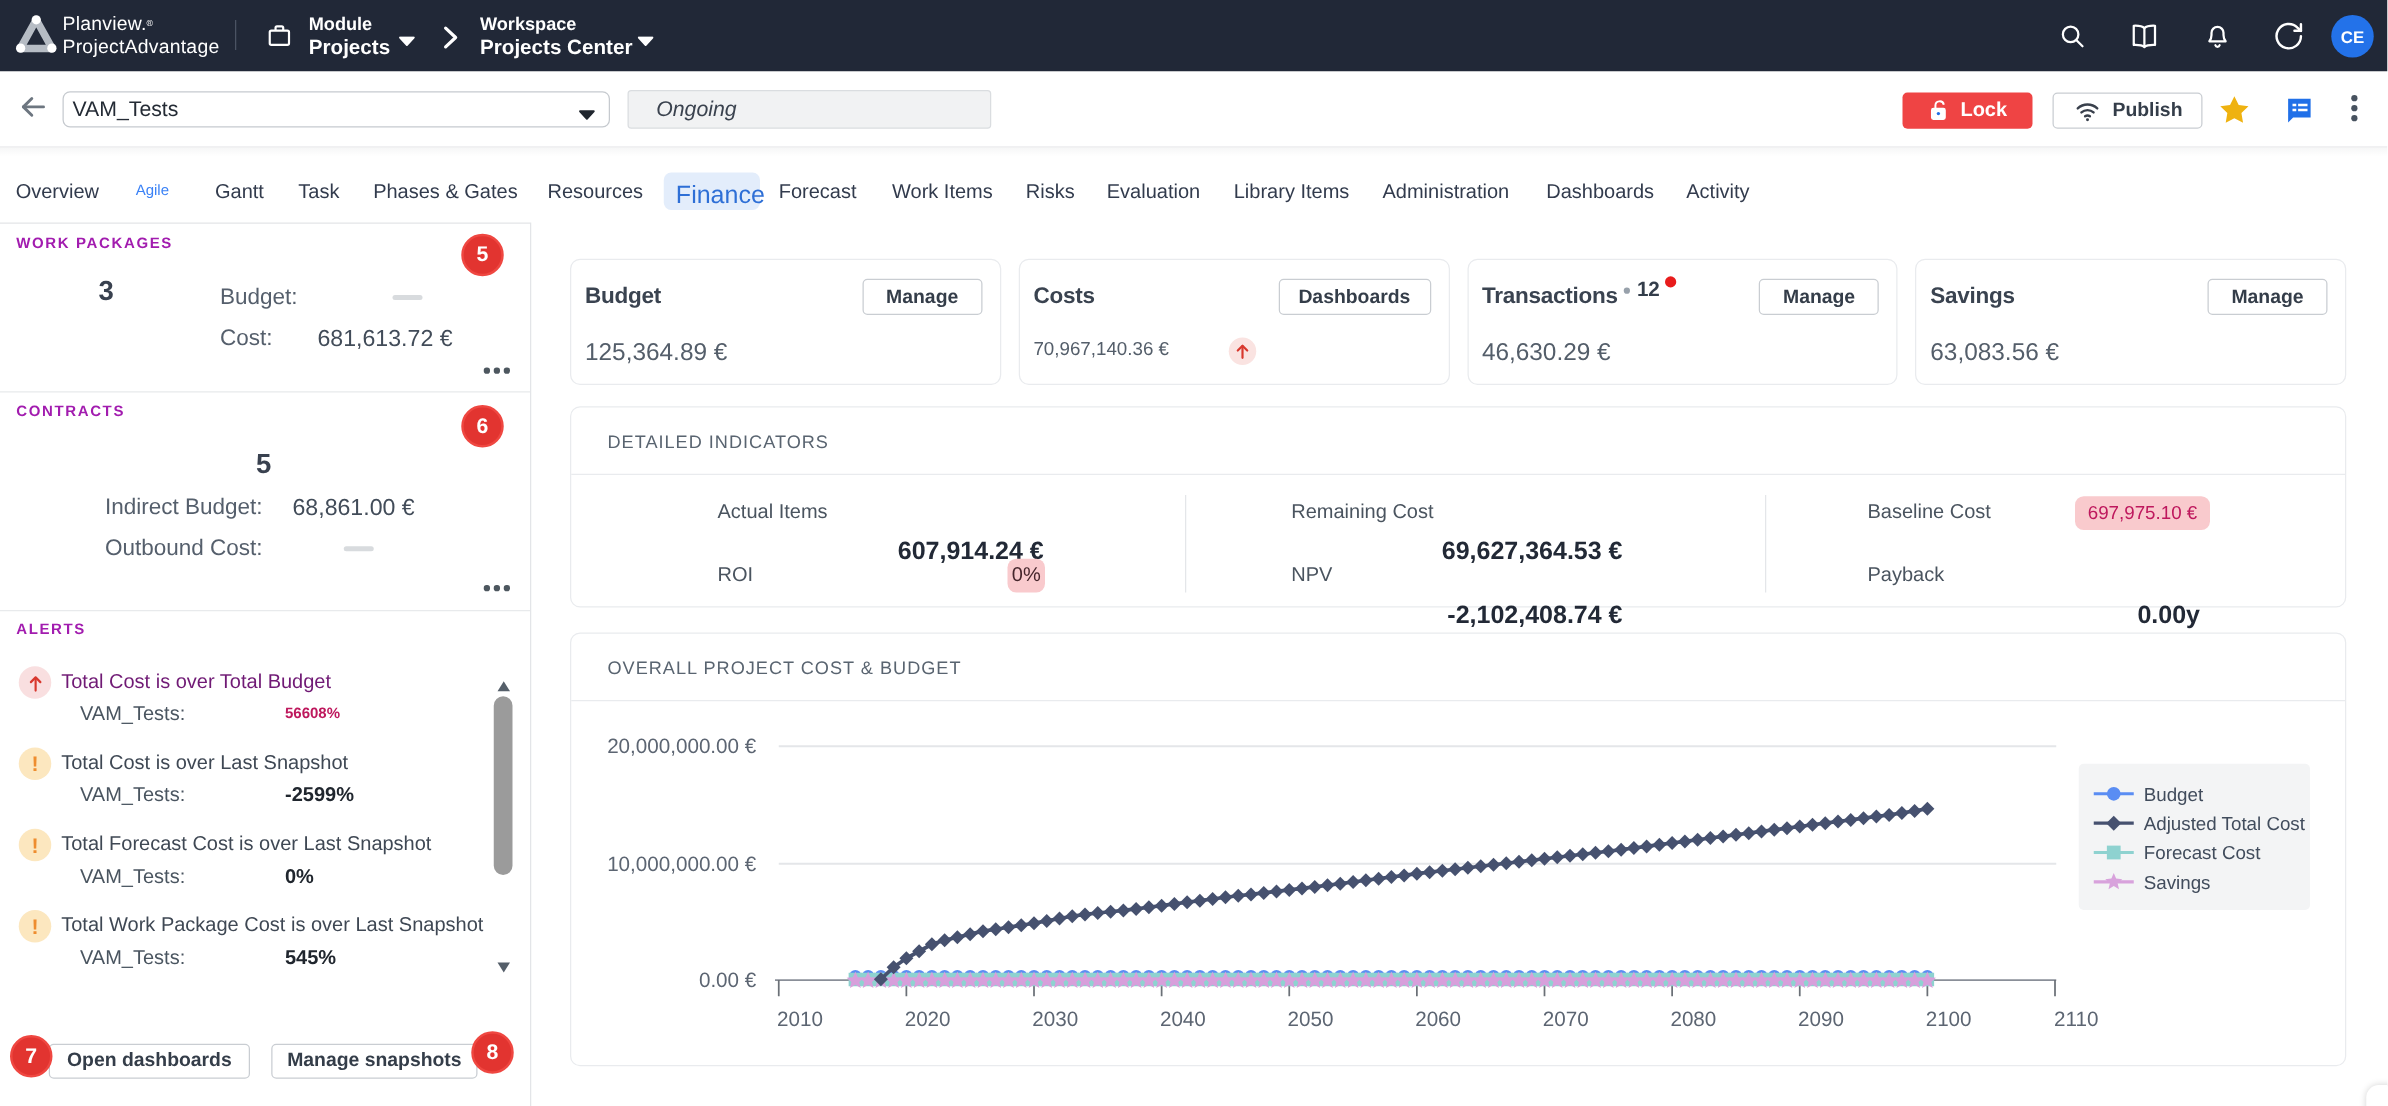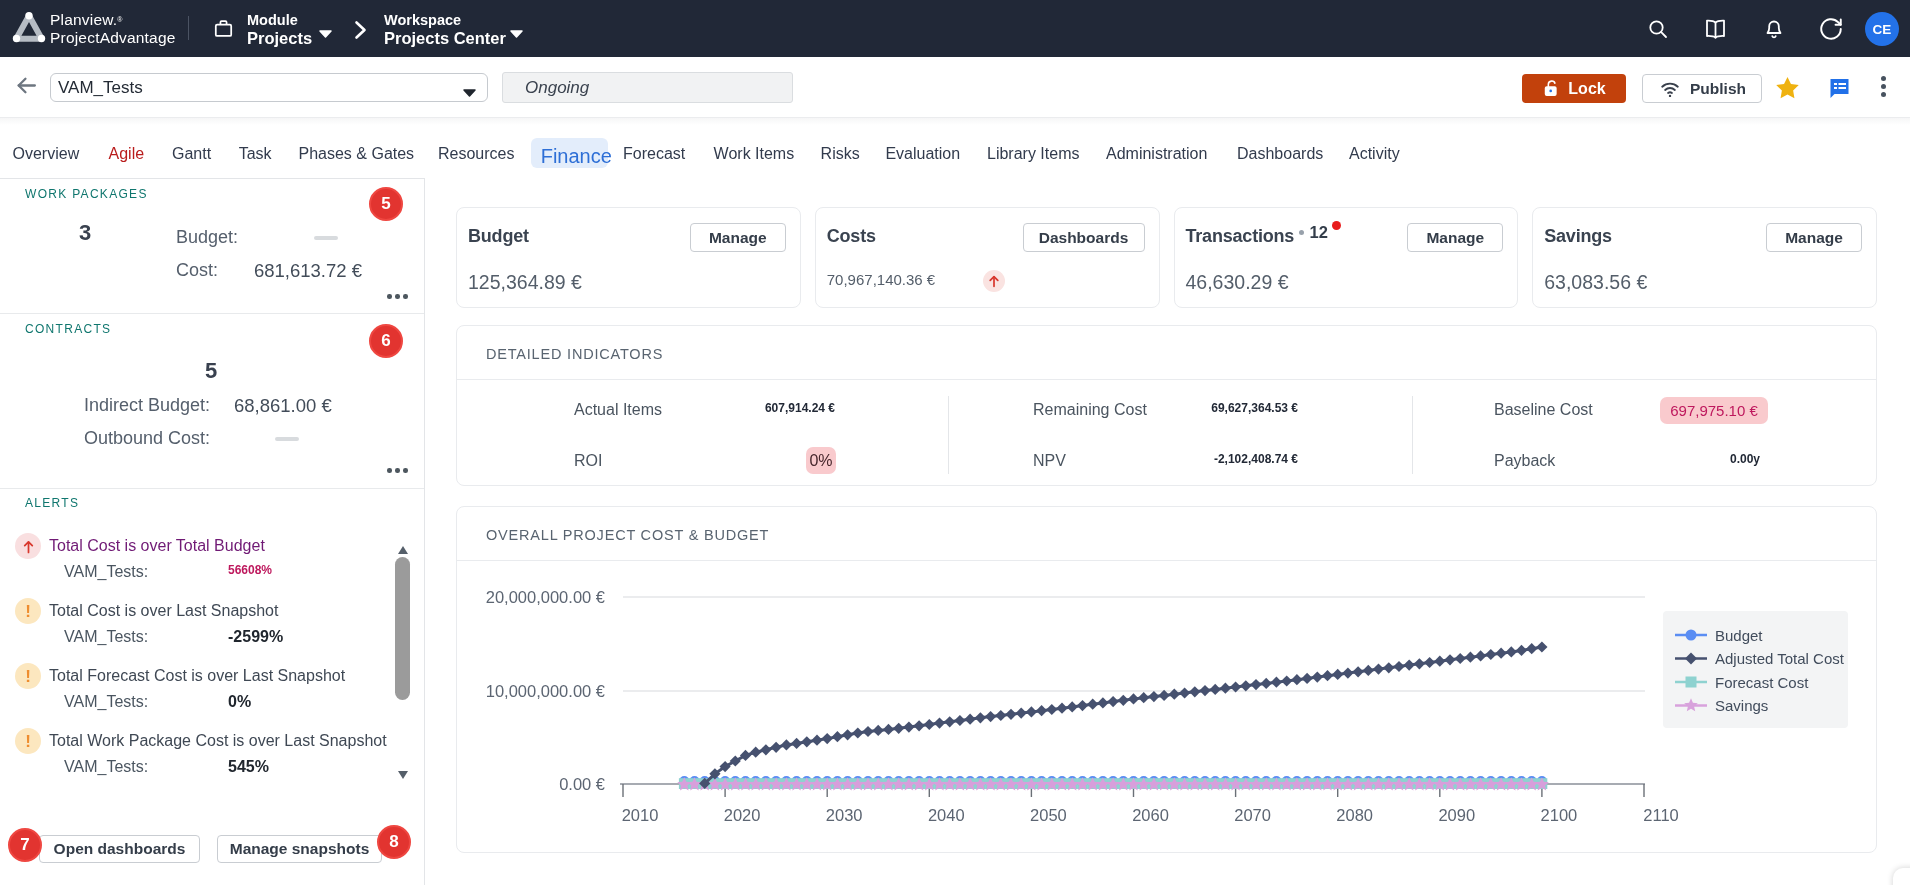--- a/index.html
+++ b/index.html
@@ -1,31 +1,31 @@
 <!DOCTYPE html>
 <html><head><meta charset="utf-8">
 <style>
 * { margin:0; padding:0; box-sizing:border-box; }
 html,body { width:1910px; height:885px; overflow:hidden; background:#fff;
   font-family:"Liberation Sans", sans-serif; -webkit-font-smoothing:antialiased; }
 .abs { position:absolute; }
 .nav { left:0; top:0; width:1910px; height:57px; background:#212837; }
-.sec-h { font-size:12px; font-weight:400; letter-spacing:1.3px; color:#0f766e;margin-left:12px; }
+.sec-h { font-size:12px; font-weight:700; letter-spacing:1.3px; color:#a21caf; }
 .badge { position:absolute; width:34px; height:34px; border-radius:50%; background:#e23430;
   border:2.5px solid #ef4741; color:#fff; font-size:17px; font-weight:700;
   display:flex; align-items:center; justify-content:center; z-index:5; }
 .btn { position:absolute; border:1px solid #c9cdd2; border-radius:4px; background:#fff;
   color:#343d49; font-size:15.5px; font-weight:700; display:flex; align-items:center; justify-content:center; }
 .card { position:absolute; background:#fff; border:1px solid #e9ebee; border-radius:8px; }
 .dots3 { position:absolute; display:flex; gap:3.5px; }
 .dots3 i { width:4.5px; height:4.5px; border-radius:50%; background:#4d575f; }
 .lbl { color:#555f6c; font-size:18px; }
 .dash { position:absolute; width:24px; height:4px; border-radius:2px; background:#d8dbde; }
 .ind-lbl { position:absolute; font-size:16px; color:#4a545f; }
-.ind-val { position:absolute; font-size:12px; font-weight:700; color:#222936; text-align:right; }
+.ind-val { position:absolute; font-size:20px; font-weight:700; color:#222936; text-align:right;margin-top:29px; }
 </style></head>
 <body style="position:relative">
 
 <div class="abs nav"></div>
 <div class="abs" style="left:12px;top:11px"><svg width="34" height="32" viewBox="0 0 34 32">
 <path d="M17 4.8 L29.7 27.7 L4.3 27.7 Z" fill="none" stroke="#b6bcc4" stroke-width="6" stroke-linejoin="round"></path>
 <circle cx="17" cy="4.8" r="3.7" fill="#fff"></circle>
       <circle cx="4.5" cy="27.5" r="3.7" fill="#fff"></circle>
       <circle cx="29.5" cy="27.5" r="3.7" fill="#fff"></circle>
 </svg></div>
@@ -68,21 +68,21 @@
 <path d="M20 12 H4.5"></path>
       <path d="M11 5.5 L4.5 12 L11 18.5"></path>
 </svg></div>
 <div class="abs" style="left:50px;top:73px;width:438px;height:29px;border:1px solid #c6cacf;border-radius:6px;background:#fff"></div>
 <div class="abs" style="left:58px;top:78px;font-size:17px;color:#242b35">VAM_Tests</div>
 <div class="abs" style="left:462px;top:83px"><svg width="15" height="8" viewBox="0 0 13 8">
       <path d="M1 1 L6.5 7 L12 1 Z" fill="#20262e" stroke="#20262e" stroke-width="1.5" stroke-linejoin="round"></path>
     </svg></div>
 <div class="abs" style="left:502px;top:72px;width:291px;height:31px;background:#f1f2f3;border:1px solid #dadde0;border-radius:3px"></div>
 <div class="abs" style="left:525px;top:78px;font-size:17px;font-style:italic;color:#3a424e">Ongoing</div>
-<div class="abs" style="left:1522px;top:74px;width:104px;height:29px;background:#c2410c;border-radius:4px;display:flex;align-items:center;justify-content:center;gap:7px">
+<div class="abs" style="left:1522px;top:74px;width:104px;height:29px;background:#ef4444;border-radius:4px;display:flex;align-items:center;justify-content:center;gap:7px">
   <svg width="19" height="19" viewBox="0 0 24 24" fill="none" stroke="#fff" stroke-width="2">
 <rect x="4.5" y="10" width="13" height="10.5" rx="1.5" fill="#fff"></rect>
 <path d="M8 10 V7 a4.3 4.3 0 0 1 8.5 -1" fill="none"></path>
 <circle cx="11" cy="15" r="1.7" fill="#2170e8" stroke="none"></circle>
 </svg>
     <span style="color:#fff;font-size:16px;font-weight:700">Lock</span>
   </div>
 <div class="btn" style="left:1642px;top:74px;width:120px;height:29px;gap:8px">
     <svg width="24" height="22" viewBox="0 0 24 24" fill="none" stroke="#39404c" stroke-width="2.1" stroke-linecap="round">
 <path d="M3.5 9.5 a12.5 12.5 0 0 1 17 0"></path>
@@ -106,21 +106,21 @@
   <i style="width:5px;height:5px;border-radius:50%;background:#47525f"></i>
     <i style="width:5px;height:5px;border-radius:50%;background:#47525f"></i>
     <i style="width:5px;height:5px;border-radius:50%;background:#47525f"></i>
   </div>
 
 <div class="abs" style="left:0;top:117px;width:1910px;height:1px;background:#ebecee"></div>
 <div class="abs" style="left:0;top:118px;width:1910px;height:7px;background:linear-gradient(to bottom, rgba(40,50,60,0.045), rgba(40,50,60,0))"></div>
 
 <div class="abs" style="left:531px;top:138px;width:77px;height:30px;background:#e3edfb;border-radius:6px"></div>
 <div class="abs tabspan" style="left:12.5px;top:145px;font-size:16px;color:#323b4d">Overview</div>
-<div class="abs tabspan" style="left:108.5px;top:145px;font-size:16px;color:#b91c1c">Agile</div>
+<div class="abs tabspan" style="left:108.5px;top:145px;font-size:12px;color:#3b82f6">Agile</div>
 <div class="abs tabspan" style="left:172px;top:145px;font-size:16px;color:#323b4d">Gantt</div>
 <div class="abs tabspan" style="left:238.7px;top:145px;font-size:16px;color:#323b4d">Task</div>
 <div class="abs tabspan" style="left:298.5px;top:145px;font-size:16px;color:#323b4d">Phases &amp; Gates</div>
 <div class="abs tabspan" style="left:438px;top:145px;font-size:16px;color:#323b4d">Resources</div>
 <div class="abs tabspan" style="left:540.7px;top:145px;font-size:20px;color:#2e6fd6">Finance</div>
 <div class="abs tabspan" style="left:623px;top:145px;font-size:16px;color:#323b4d">Forecast</div>
 <div class="abs tabspan" style="left:713.6px;top:145px;font-size:16px;color:#323b4d">Work Items</div>
 <div class="abs tabspan" style="left:820.6px;top:145px;font-size:16px;color:#323b4d">Risks</div>
 <div class="abs tabspan" style="left:885.4px;top:145px;font-size:16px;color:#323b4d">Evaluation</div>
 <div class="abs tabspan" style="left:987px;top:145px;font-size:16px;color:#323b4d">Library Items</div>

